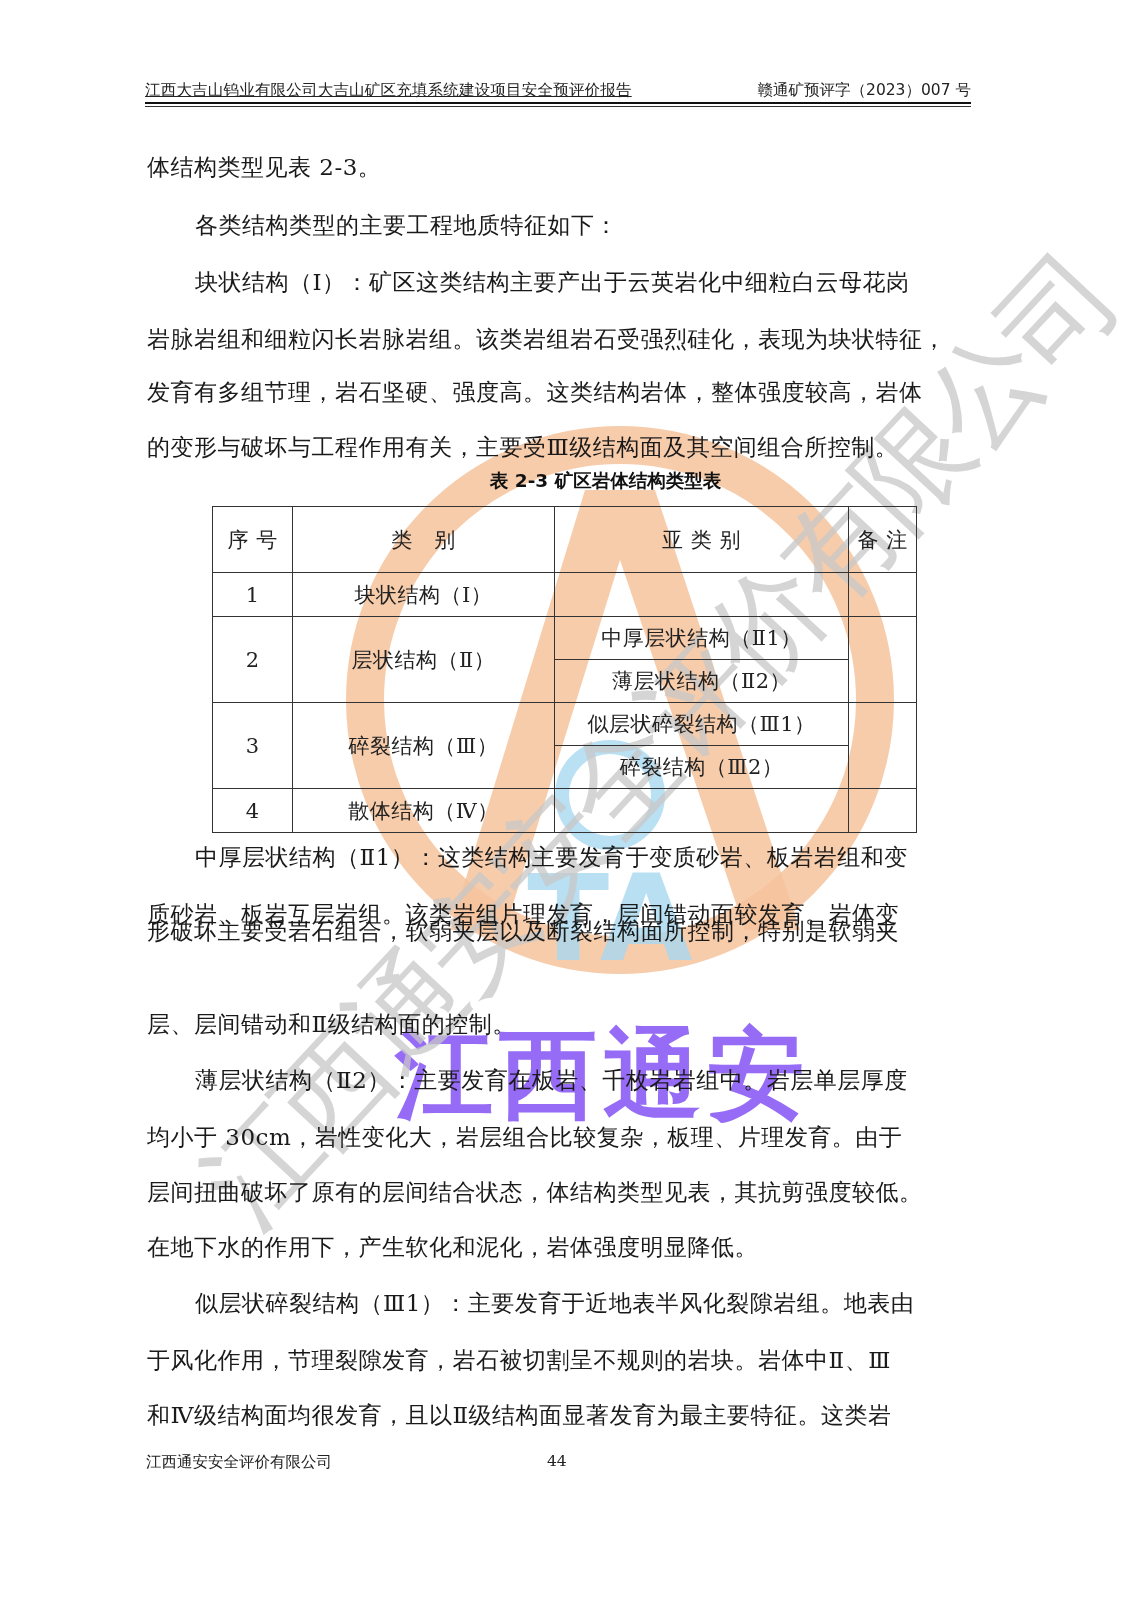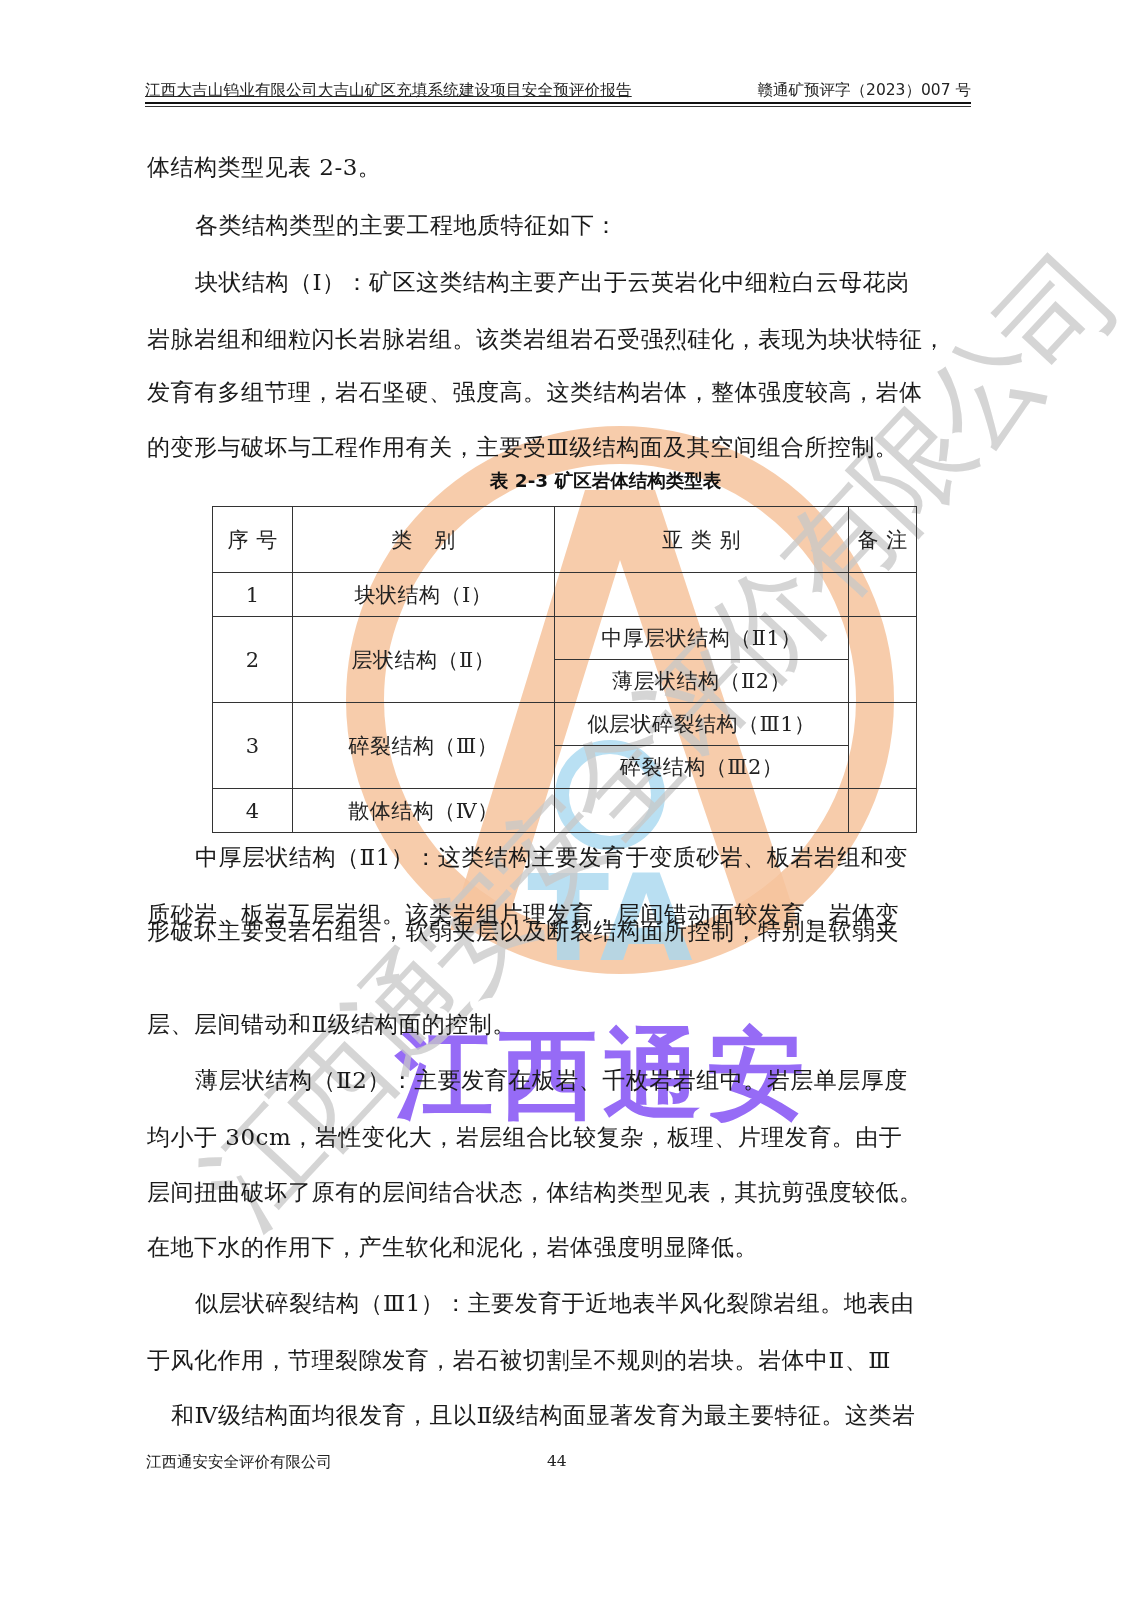--- a/index.html
+++ b/index.html
@@ -123,17 +123,17 @@
   <div class="p indent" style="top:830px;">中厚层状结构（Ⅱ1）：这类结构主要发育于变质砂岩、板岩岩组和变</div>
   <div class="p" style="top:887px;">质砂岩、板岩互层岩组。该类岩组片理发育，层间错动面较发育。岩体变</div>
   <div class="p" style="top:904px;">形破坏主要受岩石组合，软弱夹层以及断裂结构面所控制，特别是软弱夹</div>
   <div class="p" style="top:997px;">层、层间错动和Ⅱ级结构面的控制。</div>
   <div class="p indent" style="top:1053px;">薄层状结构（Ⅱ2）：主要发育在板岩、千枚岩岩组中。岩层单层厚度</div>
   <div class="p" style="top:1110px;">均小于 30cm，岩性变化大，岩层组合比较复杂，板理、片理发育。由于</div>
   <div class="p" style="top:1165px;">层间扭曲破坏了原有的层间结合状态，体结构类型见表，其抗剪强度较低。</div>
   <div class="p" style="top:1220px;">在地下水的作用下，产生软化和泥化，岩体强度明显降低。</div>
   <div class="p indent" style="top:1276px;">似层状碎裂结构（Ⅲ1）：主要发育于近地表半风化裂隙岩组。地表由</div>
   <div class="p" style="top:1333px;">于风化作用，节理裂隙发育，岩石被切割呈不规则的岩块。岩体中Ⅱ、Ⅲ</div>
-  <div class="p" style="top:1388px;margin-left:24px;">和Ⅳ级结构面均很发育，且以Ⅱ级结构面显著发育为最主要特征。这类岩</div>
+  <div class="p" style="top:1388px;">和Ⅳ级结构面均很发育，且以Ⅱ级结构面显著发育为最主要特征。这类岩</div>
 
   <div class="footer" style="left:146px;">江西通安安全评价有限公司</div>
   <div class="footer" style="left:547px;font-family:'DejaVu Serif',serif;">44</div>
 </div>
 
 </body></html>

